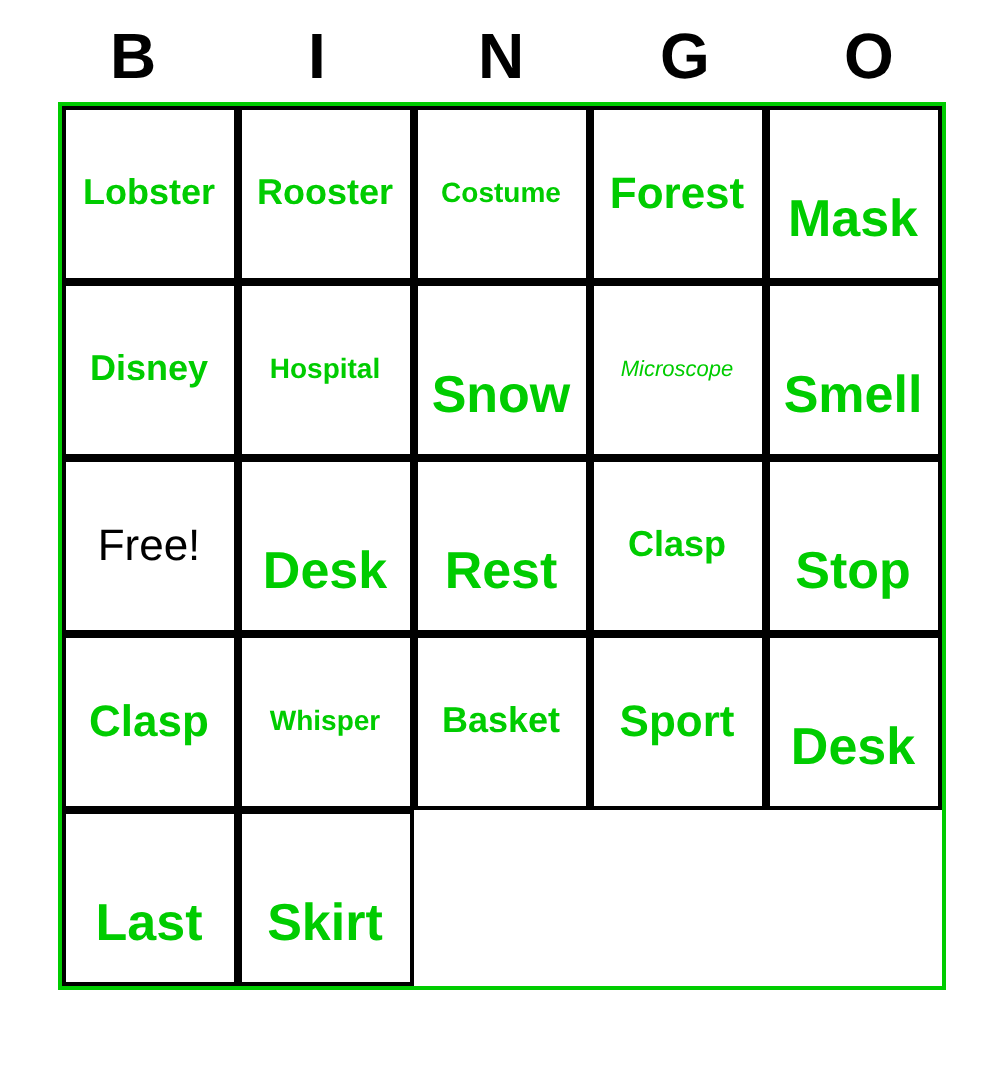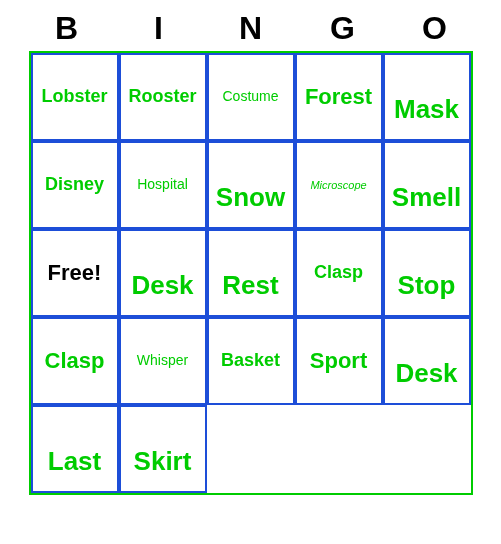--- a/index.html
+++ b/index.html
@@ -36,21 +36,21 @@
     }
 
     .bingo-grid {
       display: grid;
       grid-template-columns: repeat(5, 88px);
       grid-template-rows: repeat(5, 88px);
       border: 2px solid #00cc00;
     }
 
     .bingo-cell {
-      border: 2px solid #1d4ed8;
+      border: 2px solid #000000;
       display: flex;
       align-items: center;
       justify-content: center;
       text-align: center;
       padding: 4px;
       color: #00cc00;
       background: #ffffff;
     }
 
     .cell-text {
@@ -68,33 +68,33 @@
       font-weight: bold;
     }
 
     .size-md {
       font-size: 18px;
       font-weight: bold;
     }
 
     .size-sm {
       font-size: 14px;
-      font-weight: normal;
+      font-weight: bold;
     }
 
     .size-xs {
       font-size: 11px;
       font-weight: normal;
       font-style: italic;
     }
 
     .free-cell {
       color: #000000;
       font-size: 22px;
-      font-weight: bold;
+      font-weight: normal;
     }
   </style>
 </head>
 <body>
 
 <div class="bingo-header">
 <div class="bingo-letter">B</div>
     <div class="bingo-letter">I</div>
     <div class="bingo-letter">N</div>
     <div class="bingo-letter">G</div>

